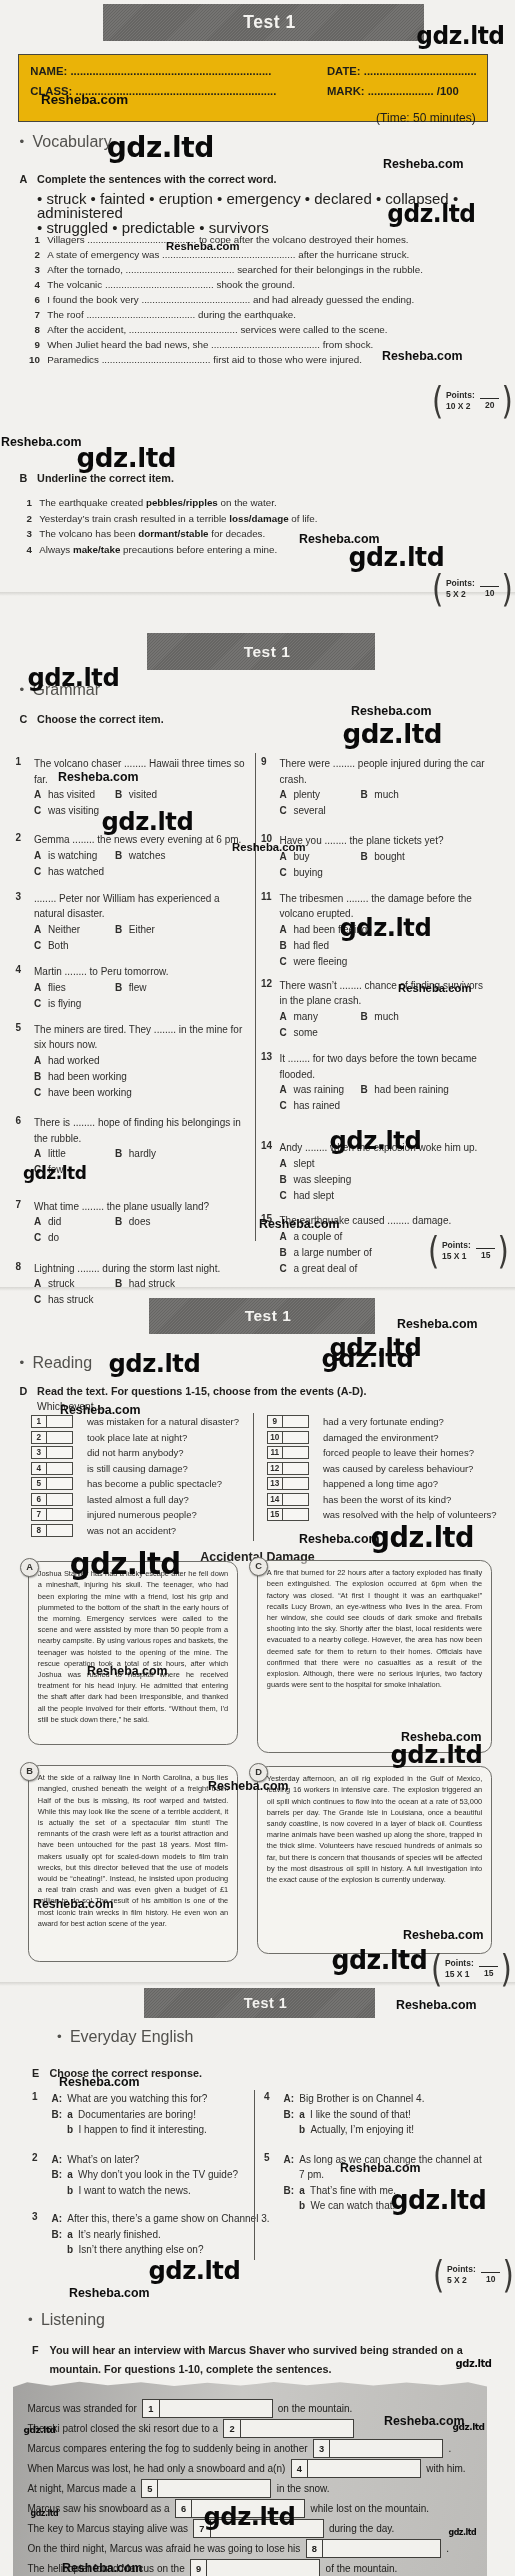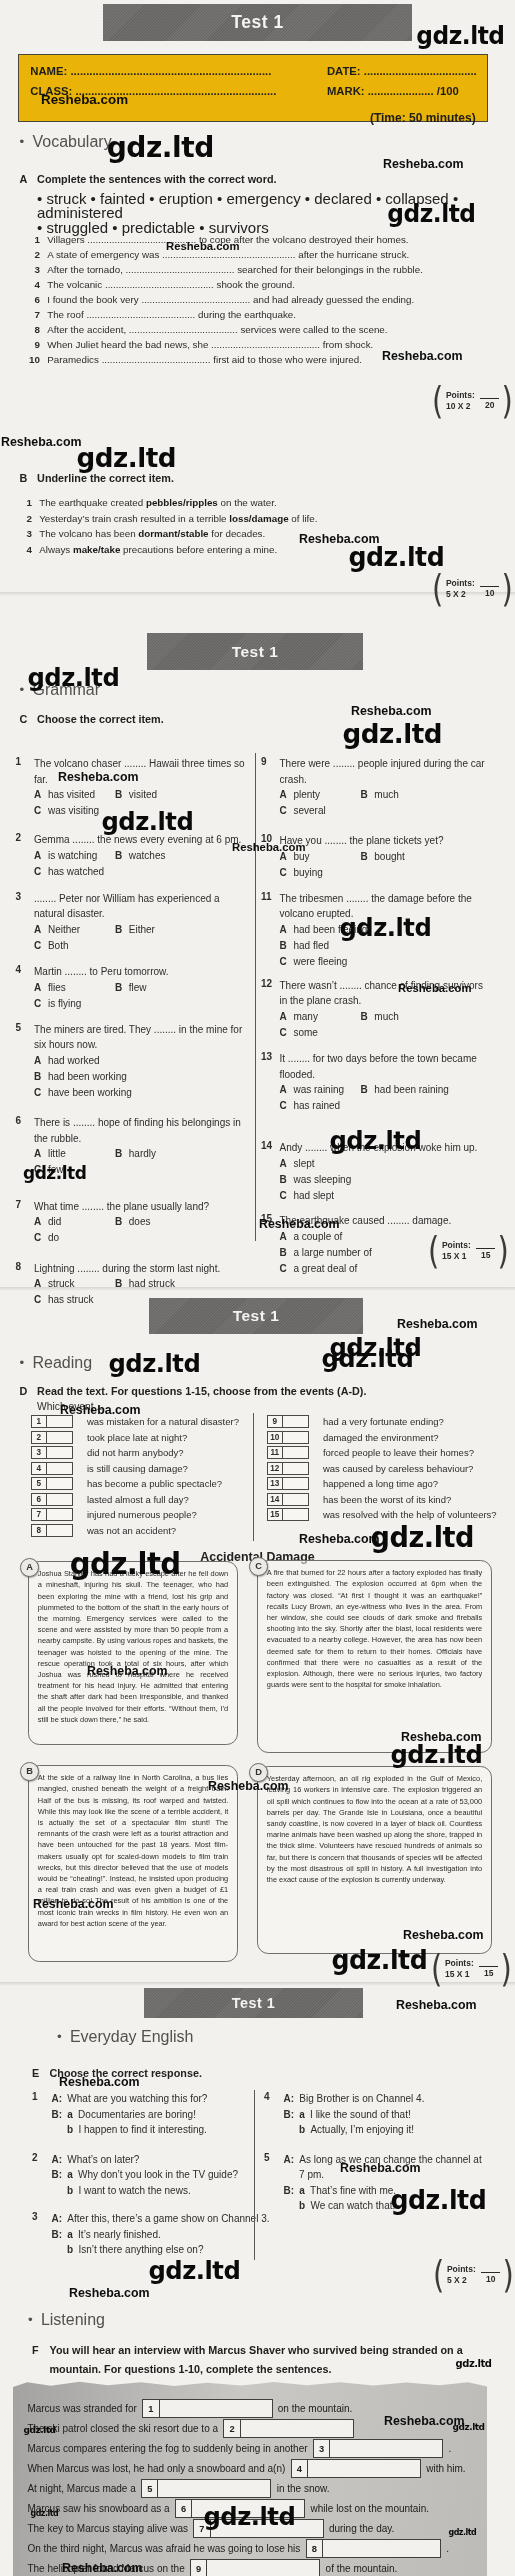--- a/index.html
+++ b/index.html
@@ -3,33 +3,33 @@
 <meta charset="utf-8">
 <style>
   html,body{margin:0;padding:0;background:#dddcd8;}
   .page{position:relative;width:515px;height:3355px;margin:0 auto;background:#f2f1ee;
         overflow:hidden;font-family:"Liberation Sans",sans-serif;color:#2e2d2b;}
   .seam{position:absolute;left:0;width:100%;height:3.6px;background:linear-gradient(#d7d6d2,#f2f1ee);}
 
   
   .testbar{position:absolute;background:#6c6b69;color:#f4f3f0;display:flex;align-items:center;justify-content:center;
            font-size:17.5px;font-weight:bold;letter-spacing:0.5px;z-index:8;
-           background-image:repeating-linear-gradient(135deg,rgba(255,255,255,.06) 0 1px,rgba(0,0,0,.06) 1px 2.1px);}
+           background-image:repeating-linear-gradient(135deg,rgba(255,255,255,.06) 0 1px,rgba(0,0,0,.06) 1px 2.1px);padding-left:12px;}
   #bar1{left:103px;top:4.1px;width:309px;height:37px;}
   #bar2{left:147px;top:633px;width:216px;height:37px;font-size:15.5px;}
   #bar3{left:149px;top:1298px;width:214px;height:36px;font-size:15.5px;}
   #bar4{left:144px;top:1988px;width:219px;height:30px;font-size:14.4px;}
 
   
   #infobox{position:absolute;left:18px;top:54px;width:470px;height:68px;border:1.5px solid #47463f;
            background:#eab308;box-sizing:border-box;padding:10.3px 11.3px 5.2px 11.3px;font-weight:bold;color:#1d1d1b;}
   .irow{display:flex;justify-content:space-between;font-size:11.3px;margin-bottom:8.2px;}
   .ileft{width:309px;white-space:nowrap;overflow:hidden;}
   .iright{width:155px;white-space:nowrap;overflow:hidden;}
-  #time{position:absolute;right:11.3px;top:56px;font-size:12px;font-weight:bold;}
+  #time{position:absolute;right:11.3px;top:56px;font-size:12px;font-weight:normal;}
 
   
   .sec-head{position:absolute;font-size:16px;color:#52514d;display:flex;align-items:center;gap:8.2px;}
   .sec-head .bullet{font-size:13.4px;line-height:1;}
   .instr{position:absolute;font-size:10.8px;font-weight:bold;color:#22211f;}
   .instr .ilet{display:inline-block;width:17.5px;}
   .vline{position:absolute;width:1px;background:#5a5954;z-index:2;}
 
   
   #vocab-bank{position:absolute;left:37px;top:192px;font-size:15px;font-weight:normal;line-height:14.4px;color:#22211f;}

